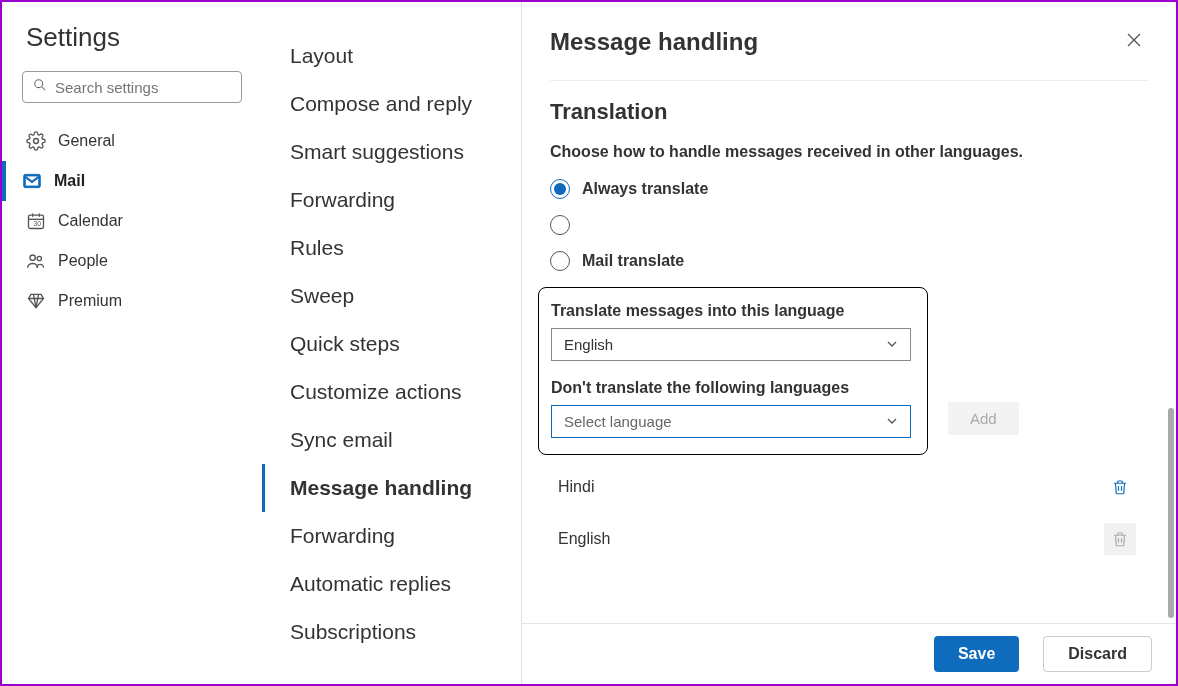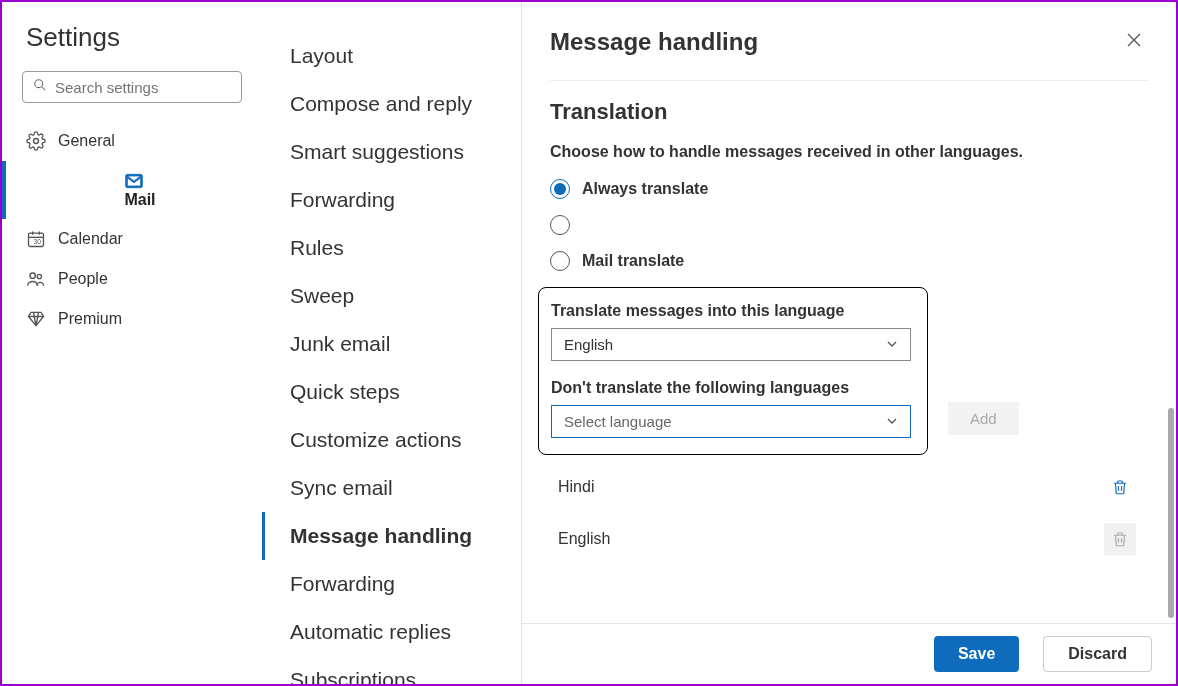--- a/index.html
+++ b/index.html
@@ -7,21 +7,21 @@
 .container { display: flex; height: 100%; }
 
 
 .sidebar-left { width: 260px; padding: 20px 0 0 20px; }
 .settings-title { font-size: 26px; font-weight: 400; color: #333; margin-bottom: 18px; padding-left: 4px; }
 .search-box { display: flex; align-items: center; border: 1px solid #999; border-radius: 4px; padding: 6px 10px; width: 220px; margin-bottom: 18px; background: #fff; }
 .search-box svg { width: 14px; height: 14px; margin-right: 8px; fill: #666; }
 .search-box input { border: none; outline: none; font-size: 15px; color: #666; width: 100%; background: transparent; }
 .nav-item { display: flex; align-items: center; padding: 10px 4px; cursor: pointer; color: #333; font-size: 16px; }
 .nav-item .nav-icon { width: 20px; height: 20px; margin-right: 12px; display: flex; align-items: center; justify-content: center; }
-.nav-item.active { font-weight: 700; border-left: 4px solid #0f6cbd; margin-left: -20px; padding-left: 16px; color: #222; flex-direction: column; }
+.nav-item.active { font-weight: 700; border-left: 4px solid #0f6cbd; margin-left: -20px; padding-left: 16px; color: #222; }
 .nav-item.active .nav-icon svg { fill: #0f6cbd; stroke: #0f6cbd; }
 
 
 .sidebar-mid { width: 260px; padding: 30px 0 0 20px; border-right: 1px solid #e0e0e0; }
 .mid-item { padding: 12px 8px; cursor: pointer; font-size: 21px; color: #333; }
 .mid-item.active { font-weight: 700; border-left: 3px solid #0f6cbd; margin-left: -20px; padding-left: 25px; }
 
 
 .content { flex: 1; position: relative; padding: 24px 28px 0 28px; display: flex; flex-direction: column; }
 .content-header { display: flex; justify-content: space-between; align-items: center; margin-bottom: 22px; }
@@ -133,21 +133,20 @@
     </div>
   </div>
 
   <div class="sidebar-mid" id="mid-nav">
       <div class="mid-item">Layout</div>
       <div class="mid-item">Compose and reply</div>
       <div class="mid-item">Smart suggestions</div>
       <div class="mid-item">Forwarding</div>
       <div class="mid-item">Rules</div>
       <div class="mid-item">Sweep</div>
-      <div class="mid-item">Junk email</div>
       <div class="mid-item">Quick steps</div>
       <div class="mid-item">Customize actions</div>
       <div class="mid-item">Sync email</div>
       <div class="mid-item active">Message handling</div>
       <div class="mid-item">Forwarding</div>
       <div class="mid-item">Automatic replies</div>
       <div class="mid-item">Subscriptions</div>
     </div>
 
   <div class="content">

